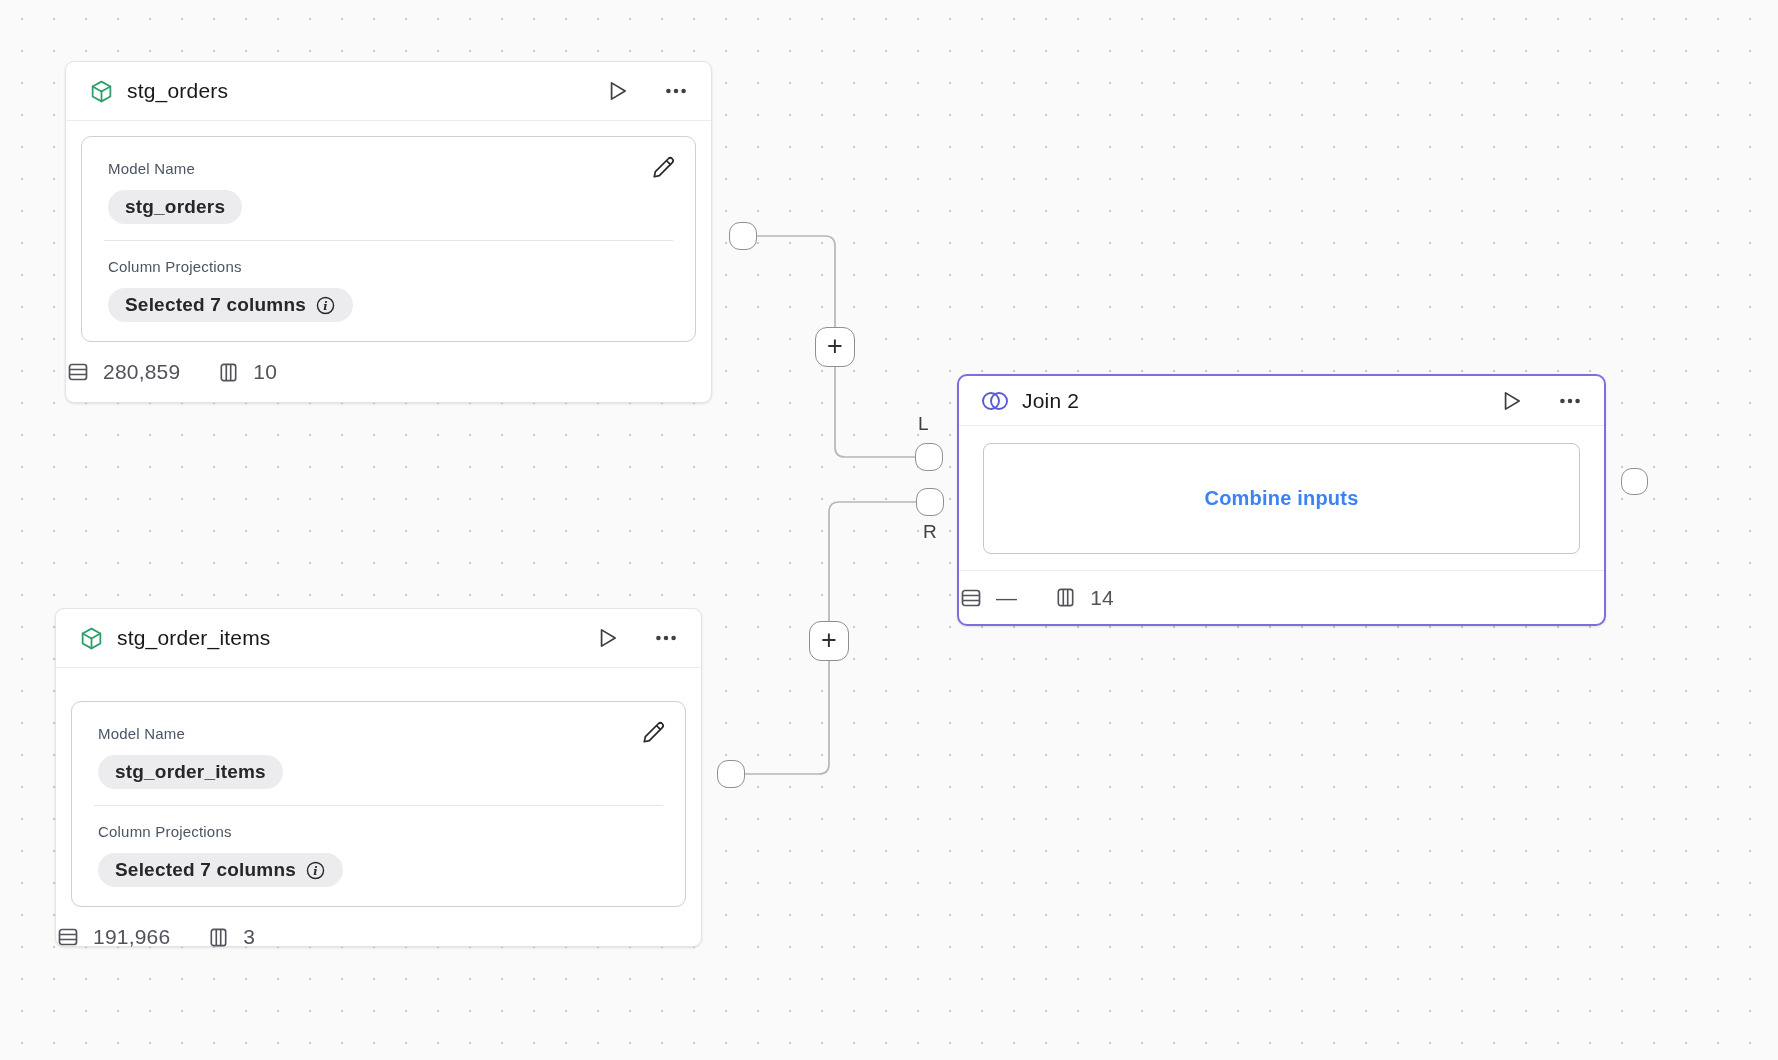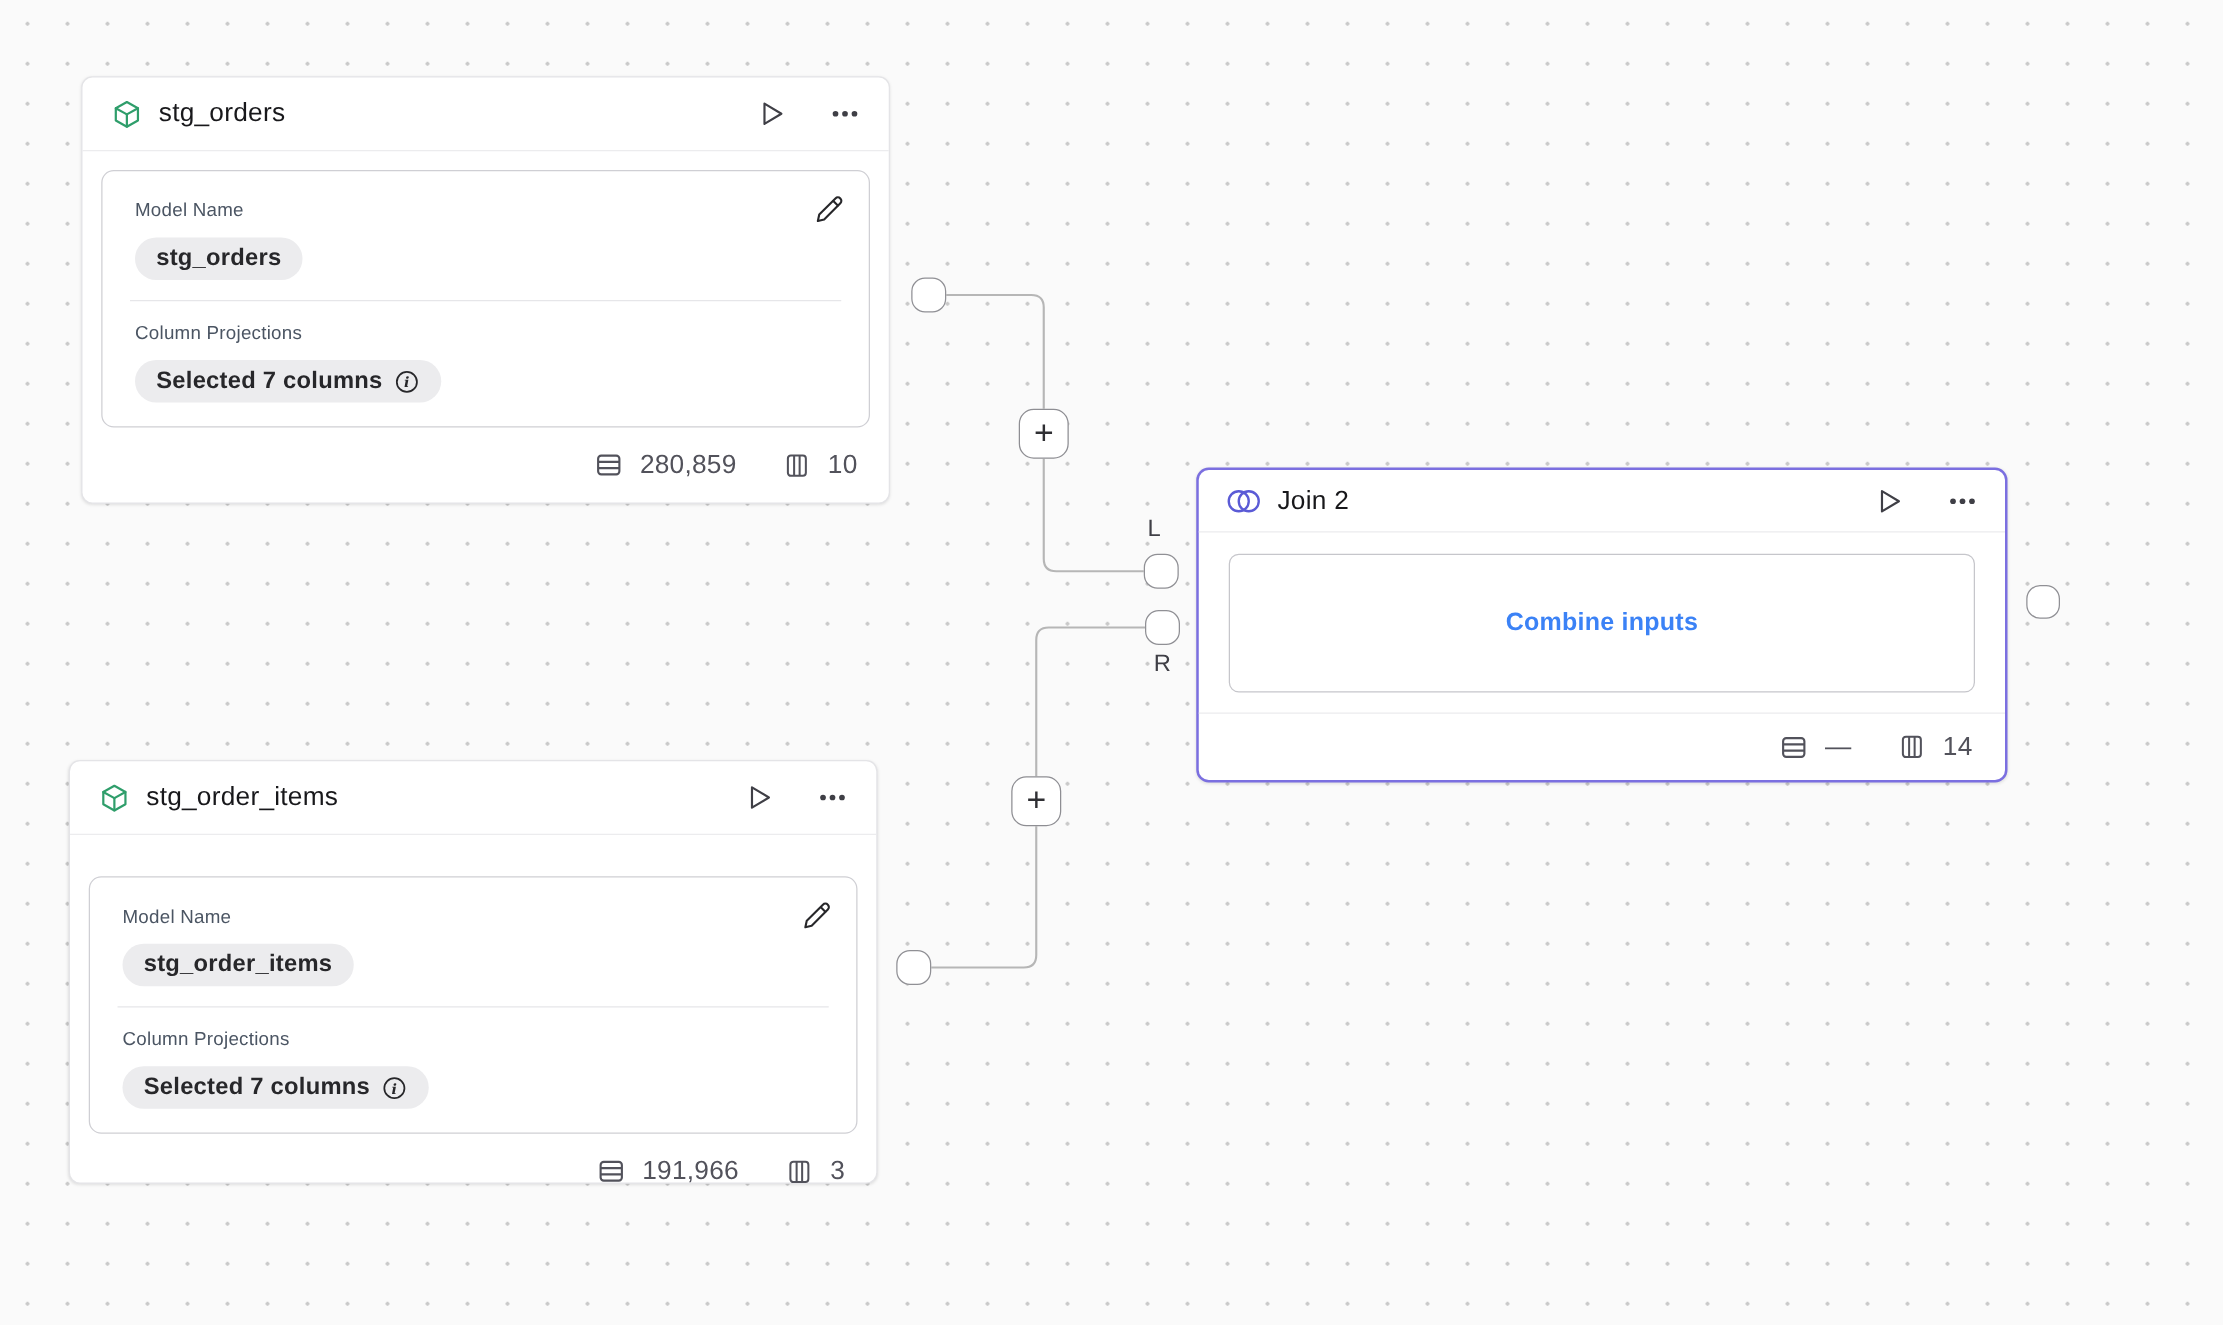--- a/index.html
+++ b/index.html
@@ -46,21 +46,21 @@
   .chip {
     display:inline-flex; align-items:center; gap:9px;
     margin-top:13px; height:34px; padding:0 17px;
     background:#ececee; border-radius:17px;
     font-size:19px; font-weight:600; color:#27272a; letter-spacing:.2px;
   }
   .inner-divider { border:none; border-top:1px solid #e6e6e9; margin:16px 0 17px -4px; }
   .pencil-btn { position:absolute; top:17px; right:18px; cursor:pointer; }
 
   .node-footer {
-    flex:1; display:flex; align-items:center; justify-content:flex-end;
+    flex:1; display:flex; align-items:center; justify-content:flex-start;
     padding-right:25px; gap:13px;
   }
   .stat-num { font-size:21px; color:#52525b; font-weight:500; letter-spacing:.2px; }
   .stat-gap { width:11px; }
 
   
   #node-stg-orders      { left:65px;  top:61px;  width:647px; height:342px; }
   #node-stg-order-items { left:55px;  top:608px; width:647px; height:339px;gap:18px; }
   #node-join {
     left:957px; top:374px; width:649px; height:252px;

